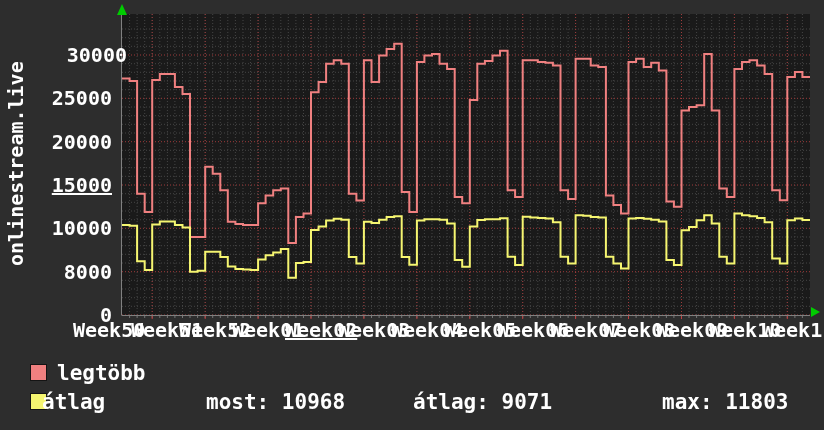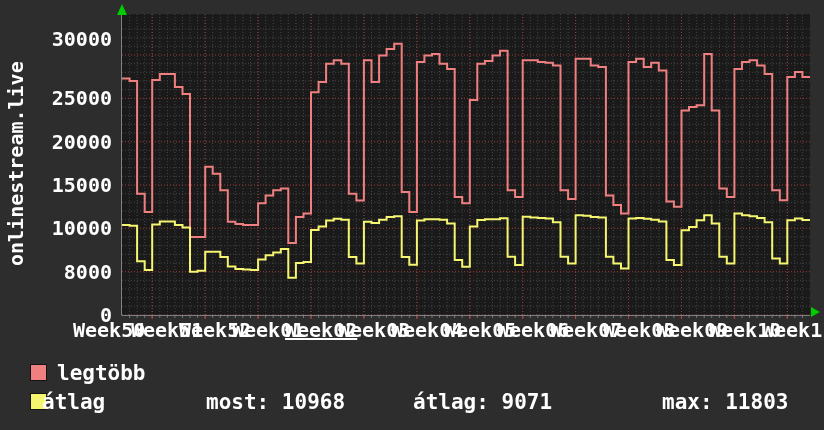--- a/index.html
+++ b/index.html
@@ -267,24 +267,24 @@
     <path d="M122 224.9 L122.0 224.9 L129.6 224.9 L129.6 225.7 L137.1 225.7 L137.1 261.3 L144.7 261.3 L144.7 269.9 L152.2 269.9 L152.2 224.4 L159.8 224.4 L159.8 221.4 L167.4 221.4 L167.4 221.4 L174.9 221.4 L174.9 224.9 L182.5 224.9 L182.5 227.5 L190.0 227.5 L190.0 271.7 L197.6 271.7 L197.6 270.8 L205.2 270.8 L205.2 251.7 L212.7 251.7 L212.7 251.7 L220.3 251.7 L220.3 256.9 L227.8 256.9 L227.8 266.5 L235.4 266.5 L235.4 269.1 L243.0 269.1 L243.0 269.5 L250.5 269.5 L250.5 269.9 L258.1 269.9 L258.1 259.5 L265.6 259.5 L265.6 255.2 L273.2 255.2 L273.2 252.6 L280.8 252.6 L280.8 249.1 L288.3 249.1 L288.3 277.7 L295.9 277.7 L295.9 263.0 L303.5 263.0 L303.5 262.1 L311.0 262.1 L311.0 230.1 L318.6 230.1 L318.6 226.6 L326.1 226.6 L326.1 220.5 L333.7 220.5 L333.7 218.8 L341.3 218.8 L341.3 219.7 L348.8 219.7 L348.8 256.9 L356.4 256.9 L356.4 263.4 L363.9 263.4 L363.9 221.8 L371.5 221.8 L371.5 223.1 L379.1 223.1 L379.1 219.7 L386.6 219.7 L386.6 217.1 L394.2 217.1 L394.2 216.2 L401.7 216.2 L401.7 256.9 L409.3 256.9 L409.3 264.7 L416.9 264.7 L416.9 220.5 L424.4 220.5 L424.4 219.2 L432.0 219.2 L432.0 219.2 L439.5 219.2 L439.5 219.7 L447.1 219.7 L447.1 223.6 L454.7 223.6 L454.7 260.1 L462.2 260.1 L462.2 266.7 L469.8 266.7 L469.8 226.6 L477.3 226.6 L477.3 220.1 L484.9 220.1 L484.9 219.2 L492.5 219.2 L492.5 219.2 L500.0 219.2 L500.0 218.2 L507.6 218.2 L507.6 256.8 L515.1 256.8 L515.1 265.1 L522.7 265.1 L522.7 216.8 L530.3 216.8 L530.3 217.5 L537.8 217.5 L537.8 217.9 L545.4 217.9 L545.4 218.4 L552.9 218.4 L552.9 222.3 L560.5 222.3 L560.5 256.8 L568.1 256.8 L568.1 263.4 L575.6 263.4 L575.6 215.2 L583.2 215.2 L583.2 215.8 L590.7 215.8 L590.7 217.1 L598.3 217.1 L598.3 217.5 L605.9 217.5 L605.9 256.8 L613.4 256.8 L613.4 263.4 L621.0 263.4 L621.0 268.4 L628.5 268.4 L628.5 218.5 L636.1 218.5 L636.1 217.9 L643.7 217.9 L643.7 218.8 L651.2 218.8 L651.2 219.7 L658.8 219.7 L658.8 221.4 L666.4 221.4 L666.4 260.1 L673.9 260.1 L673.9 265.1 L681.5 265.1 L681.5 230.2 L689.0 230.2 L689.0 226.9 L696.6 226.9 L696.6 220.2 L704.2 220.2 L704.2 215.2 L711.7 215.2 L711.7 223.5 L719.3 223.5 L719.3 256.8 L726.8 256.8 L726.8 263.4 L734.4 263.4 L734.4 213.5 L742.0 213.5 L742.0 215.3 L749.5 215.3 L749.5 216.2 L757.1 216.2 L757.1 217.9 L764.6 217.9 L764.6 222.3 L772.2 222.3 L772.2 258.4 L779.8 258.4 L779.8 263.4 L787.3 263.4 L787.3 220.2 L794.9 220.2 L794.9 218.5 L802.4 218.5 L802.4 219.9 L810.0 219.9" fill="none" stroke="#f5f570" stroke-width="2"></path>
     <polygon points="117,15 127,15 122,4" fill="#00cc00"></polygon>
     <polygon points="811,307 811,317 820,312" fill="#00cc00"></polygon>
   </svg>
 
 <div id="y-title">onlinestream.live</div>
 <div id="y-labels">
     <div class="ylab" style="top: 304px;">0</div>
     <div class="ylab" style="top: 260.667px;">8000</div>
     <div class="ylab" style="top: 217.333px;">10000</div>
-    <div class="ylab" style="top: 174px;">15000</div>
+    <div class="ylab" style="top: 174px; text-decoration: underline;">15000</div>
     <div class="ylab" style="top: 130.667px;">20000</div>
     <div class="ylab" style="top: 87.3333px;">25000</div>
-    <div class="ylab" style="top: 28px;">30000</div>
+    <div class="ylab" style="top: 44px; padding-left: 15px;">30000</div>
   </div>
 <div id="x-labels">
     <div class="xlab" style="left: 73px;">Week50</div>
     <div class="xlab" style="left: 131px; text-align: right;">Week51</div>
     <div class="xlab" style="left: 179px;">Week52</div>
     <div class="xlab" style="left: 232px;">Week01</div>
     <div class="xlab" style="left: 285px; text-decoration: underline;">Week02</div>
     <div class="xlab" style="left: 338px;">Week03</div>
     <div class="xlab" style="left: 391px;">Week04</div>
     <div class="xlab" style="left: 444px;">Week05</div>

